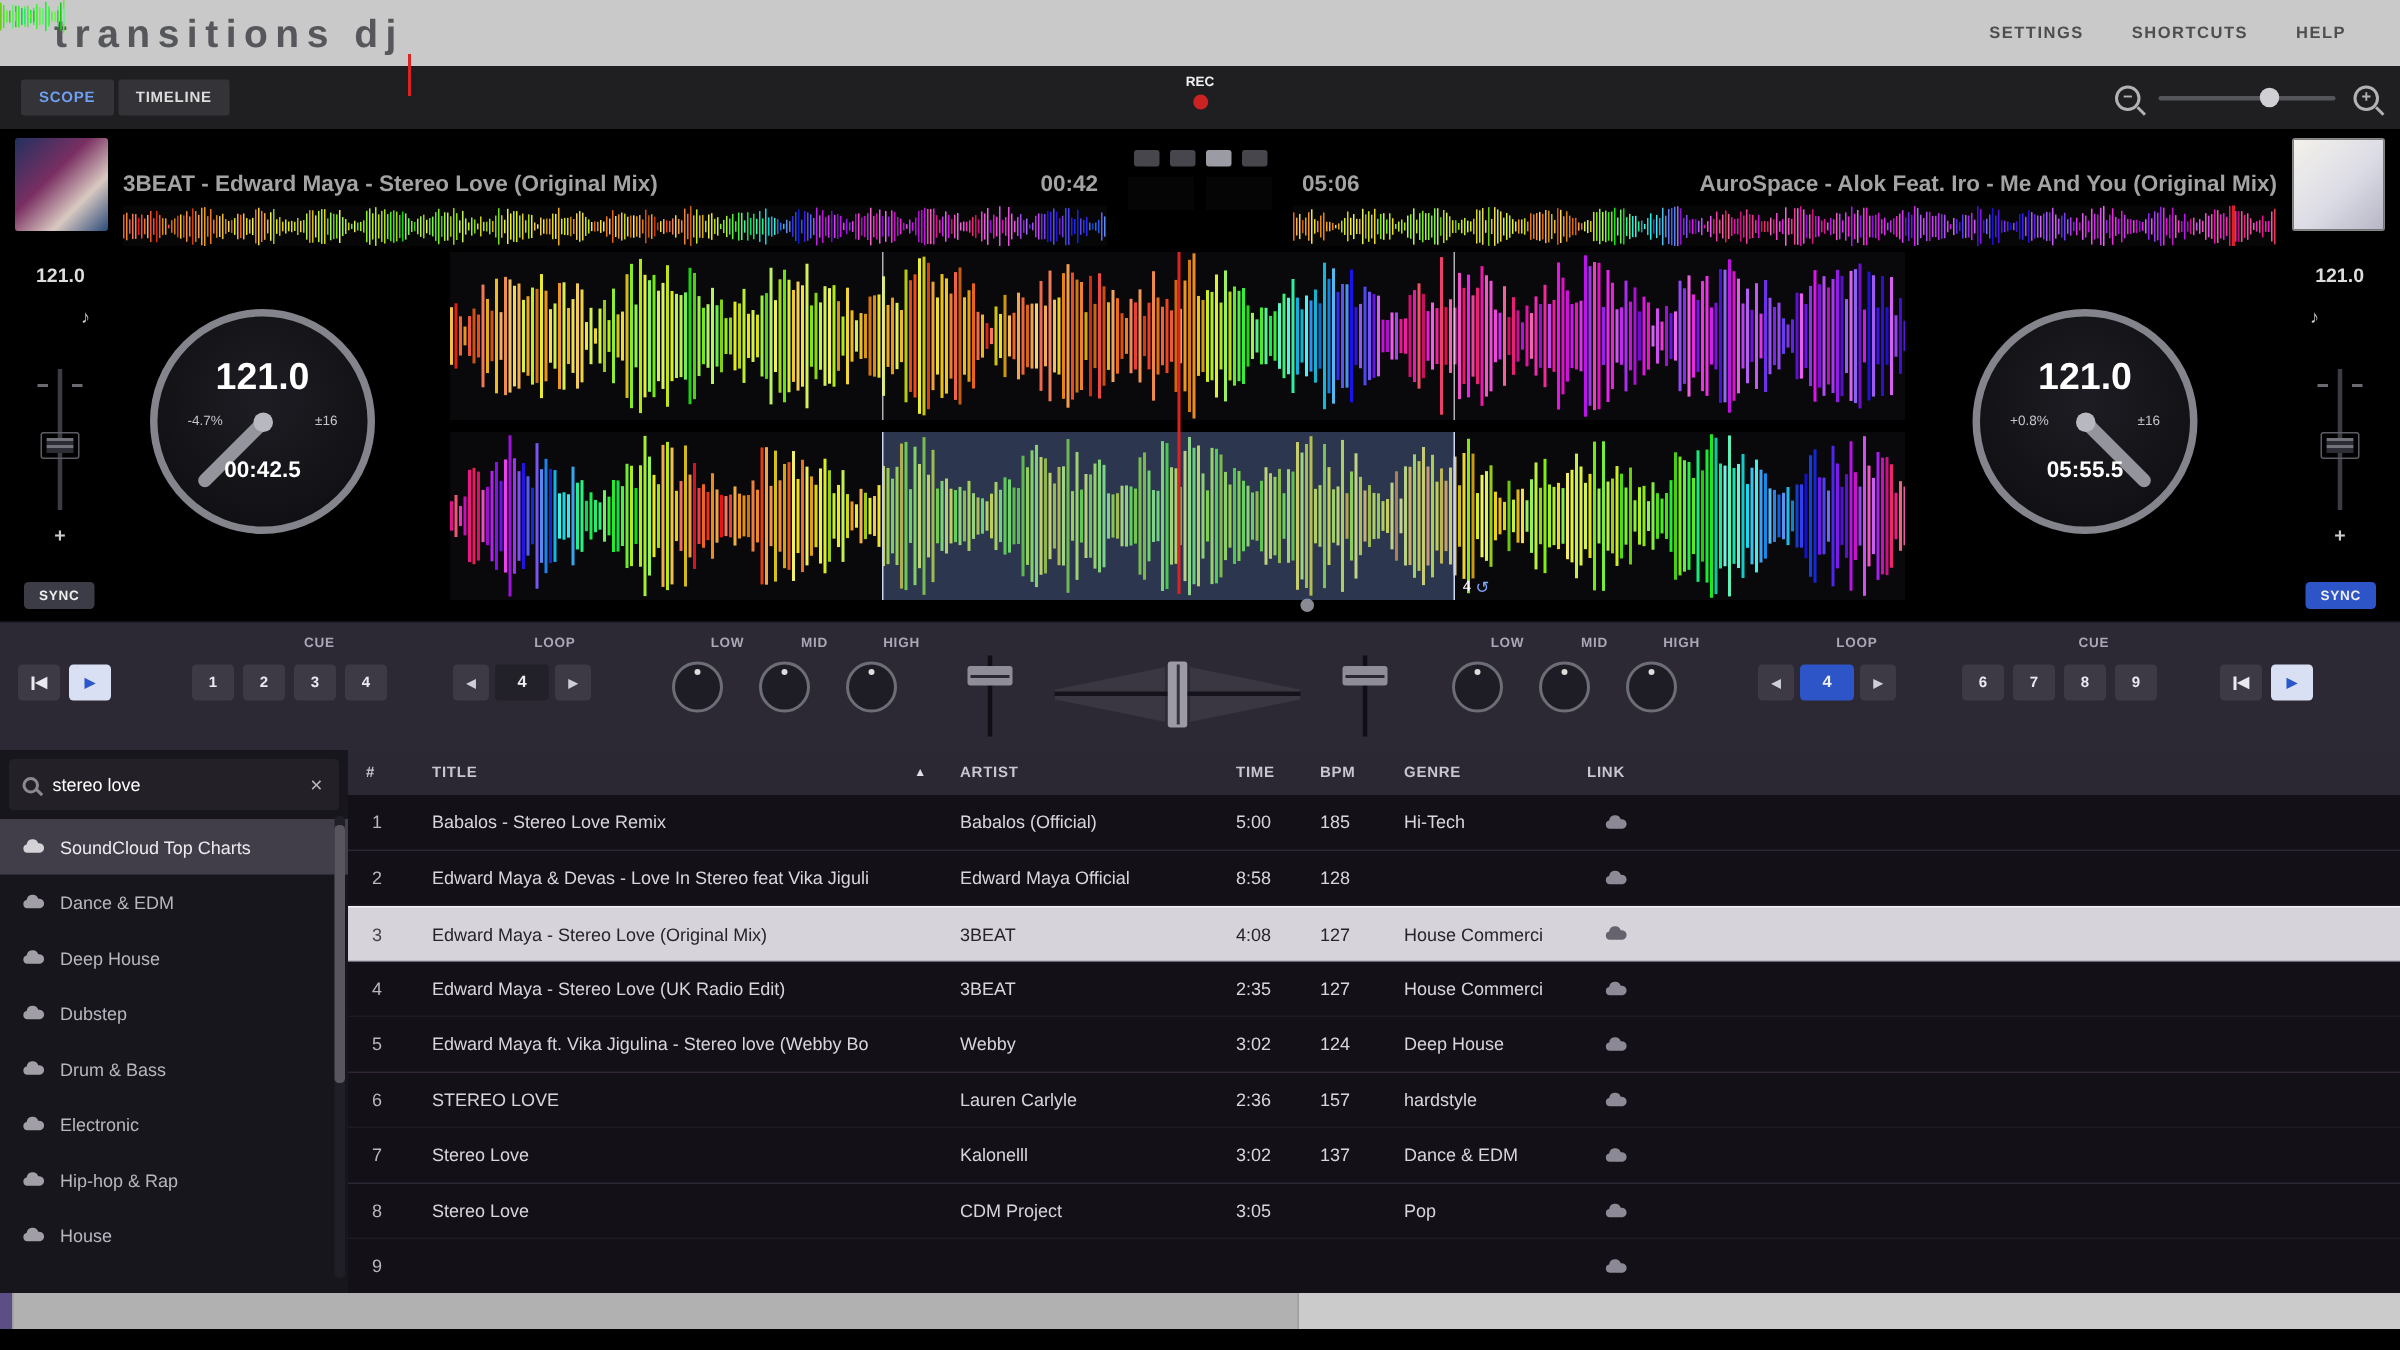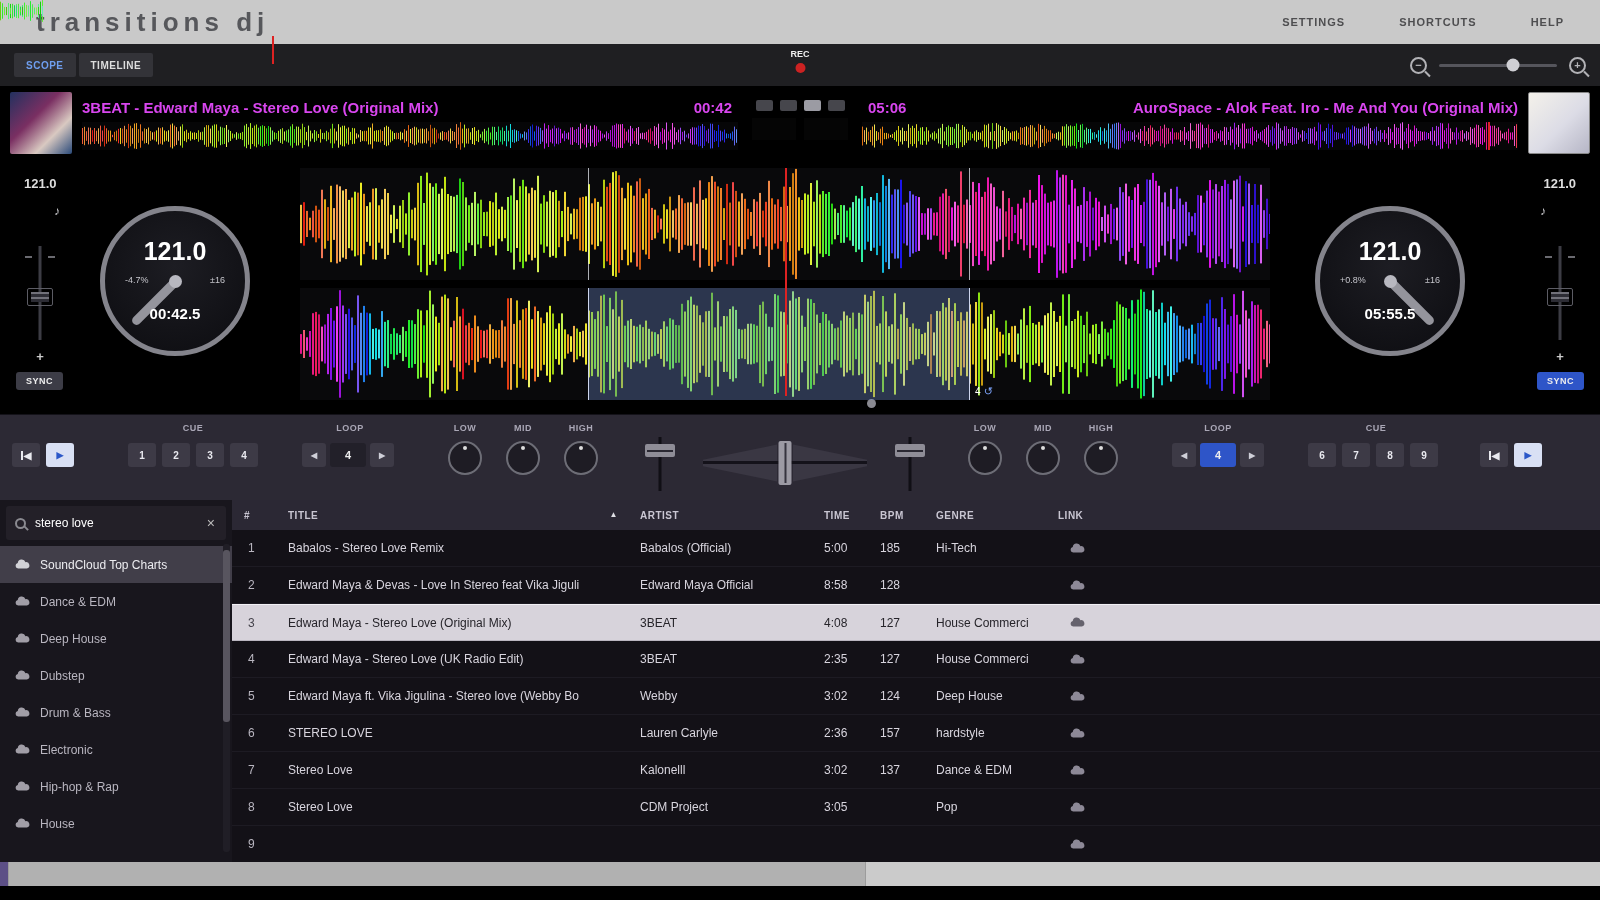--- a/index.html
+++ b/index.html
@@ -4,21 +4,21 @@
 <style>
   * { box-sizing: border-box; margin: 0; padding: 0; }
   html,body { width:1600px; height:900px; overflow:hidden; background:#000;
     font-family:"Liberation Sans", sans-serif; }
   .app { width:1600px; height:900px; position:relative; background:#000; }
 
   
   .titlebar { height:44px; background:#c9c9c9; display:flex; align-items:center;
     justify-content:space-between; padding:0 36px; }
   .logo { font-size:26px; font-weight:bold; color:#56575b; letter-spacing:5px; }
-  .menu { display:flex; gap:54px; font-size:11px; font-weight:bold; color:#4e4e50; letter-spacing:1px; cursor:default; }
+  .menu { display:flex; gap:32px; font-size:11px; font-weight:bold; color:#4e4e50; letter-spacing:1px; cursor:default; }
 
   
   .toolbar { height:42px; background:#1f1f22; display:flex; align-items:center; padding:0 14px; position:relative; }
   .tab { height:24px; padding:0 12px; margin-right:3px; background:#333338; border-radius:2px;
     font-size:10px; font-weight:bold; letter-spacing:.5px; color:#ddd; display:flex; align-items:center; cursor:pointer; }
   .tab.active { color:#6f9ff0; }
   .rec { position:absolute; left:50%; transform:translateX(-50%); top:5px; text-align:center;
     color:#eee; font-size:9px; font-weight:bold; cursor:pointer; }
   .rec-dot { width:10px; height:10px; border-radius:50%; background:#cc2222; margin:4px auto 0; }
   .zoomctl { margin-left:auto; display:flex; align-items:center; gap:12px; }
@@ -29,21 +29,21 @@
   .zoom-slider { width:118px; height:3px; background:#55555c; border-radius:2px; position:relative; cursor:pointer; }
   .zoom-handle { position:absolute; left:63%; top:50%; transform:translate(-50%,-50%);
     width:13px; height:13px; border-radius:50%; background:#cfcfd4; }
 
   
   .trackinfo { height:78px; background:#000; display:flex; padding:6px 10px 0; }
   .art { width:62px; height:62px; border-radius:2px; flex:0 0 auto; }
   .art-a { background:linear-gradient(135deg,#22315f,#7a2f62 40%,#d9c9c1 70%,#2a4a7a); }
   .art-b { background:linear-gradient(135deg,#f4f1ea,#dcdce6 55%,#b6b6c6); border:1px solid #888; }
   .deckblock { flex:1; margin:0 10px; display:flex; flex-direction:column; min-width:0; }
-  .ti-row { display:flex; align-items:center; height:30px; color:#d946ef; font-weight:bold; font-size:15px; white-space:nowrap; }
+  .ti-row { display:flex; align-items:center; height:30px; color:#a3a3a3; font-weight:bold; font-size:15px; white-space:nowrap;margin-top:16px; }
   .ti-title { overflow:hidden; text-overflow:ellipsis; }
   .b-title { flex:1; text-align:right; }
   .a-title { flex:1; }
   .ti-time { margin:0 6px 0 14px; }
   .b-time { margin:0 14px 0 6px; }
   .ovwave { height:28px; background:#060607; position:relative; cursor:pointer; }
   .ov-marker { position:absolute; top:0; bottom:0; width:2px; background:#dd2222; }
   .centerbits { width:104px; flex:0 0 auto; display:flex; flex-direction:column; align-items:center; padding-top:8px; }
   .blocks { display:flex; gap:7px; margin-bottom:7px; }
   .block { width:17px; height:11px; background:#46464c; border-radius:2px; cursor:pointer; }
@@ -75,40 +75,40 @@
   .dial-bpm { position:absolute; top:26px; left:0; right:0; text-align:center; font-size:25px; font-weight:bold; color:#fff; z-index:2; }
   .dial-sub { position:absolute; top:50%; margin-top:-6px; left:0; right:0; display:flex;
     justify-content:space-between; padding:0 20px; font-size:9px; color:#c6c6cc; z-index:2; }
   .dial-time { position:absolute; top:calc(50% + 24px); left:0; right:0; text-align:center;
     font-size:15px; font-weight:bold; color:#fff; z-index:2; }
   .needle { position:absolute; left:50%; top:50%; width:9px; height:64px; margin-left:-4.5px; margin-top:-4.5px;
     border-radius:5px; background:#94949c; transform-origin:4.5px 4.5px; z-index:1; }
   .needle-a { transform:rotate(45deg); } .needle-b { transform:rotate(-45deg); }
   .pivot { position:absolute; left:50%; top:50%; width:13px; height:13px; margin:-6.5px 0 0 -6.5px;
     border-radius:50%; background:#b8b8c0; z-index:3; }
-  .sync { position:absolute; bottom:24px; padding:4px 10px; font-size:9px; font-weight:bold;
+  .sync { position:absolute; bottom:8px; padding:4px 10px; font-size:9px; font-weight:bold;
     border-radius:3px; background:#3c3c46; color:#eee; cursor:pointer; letter-spacing:.5px;text-align:right; }
   .panel-a .sync { left:16px; } .panel-b .sync { right:16px; background:#2e55c8; }
 
   .wavestack { width:970px; flex:0 0 auto; position:relative; padding-top:4px; }
   .mainwave { height:112px; background:#09090b; position:relative; overflow:hidden; cursor:pointer; }
   .mainwave.top { margin-bottom:8px; }
   .playhead { position:absolute; left:50%; top:4px; height:228px; width:2px; background:#dd2222; z-index:6; }
   .gridline { position:absolute; top:0; bottom:0; width:1px; background:rgba(230,232,240,.75); z-index:4; }
   .loopregion { position:absolute; top:0; bottom:0; left:29.7%; width:39.4%;
     background:rgba(115,145,215,.33); border-left:1px solid #cdd6ee; border-right:1px solid #cdd6ee; z-index:3; }
   .loopmark { position:absolute; left:69.6%; bottom:2px; z-index:5; font-size:10px; color:#fff;
     display:flex; gap:3px; align-items:center; }
   .loopmark .arr { color:#7fa6ff; font-size:11px; }
   .wave-dot { position:absolute; left:58.5%; bottom:6px; width:9px; height:9px; border-radius:50%; background:#8a8a92; cursor:grab; }
 
   
   .mixer { height:86px; background:#2c2934; position:relative; border-top:1px solid #141219; }
   .mlabel { position:absolute; top:8px; transform:translateX(-50%); font-size:9px; font-weight:bold;
-    color:#aaa7b6; letter-spacing:.5px; }
+    color:#aaa7b6; letter-spacing:.5px;margin-left:20px; }
   .mbtn { position:absolute; top:28px; width:28px; height:24px; background:#3d3a46; border-radius:3px;
     color:#e9e9ef; font-size:10px; font-weight:bold; display:flex; align-items:center; justify-content:center; cursor:pointer; }
   .mbtn.narrow { width:24px; font-size:8px; color:#cfcfd8; }
   .mbtn.play { background:#d9e0f4; color:#2b57c8; font-size:9px; }
   .loopval { position:absolute; top:28px; width:36px; height:24px; background:#222029; border-radius:3px;
     color:#eee; font-size:11px; font-weight:bold; display:flex; align-items:center; justify-content:center; }
   .loopval.on { background:#2e55c8; }
   .skipicon { display:flex; align-items:center; gap:1px; }
   .skipbar { width:2px; height:9px; background:currentColor; }
   .knob { position:absolute; top:26px; width:34px; height:34px; border-radius:50%;

